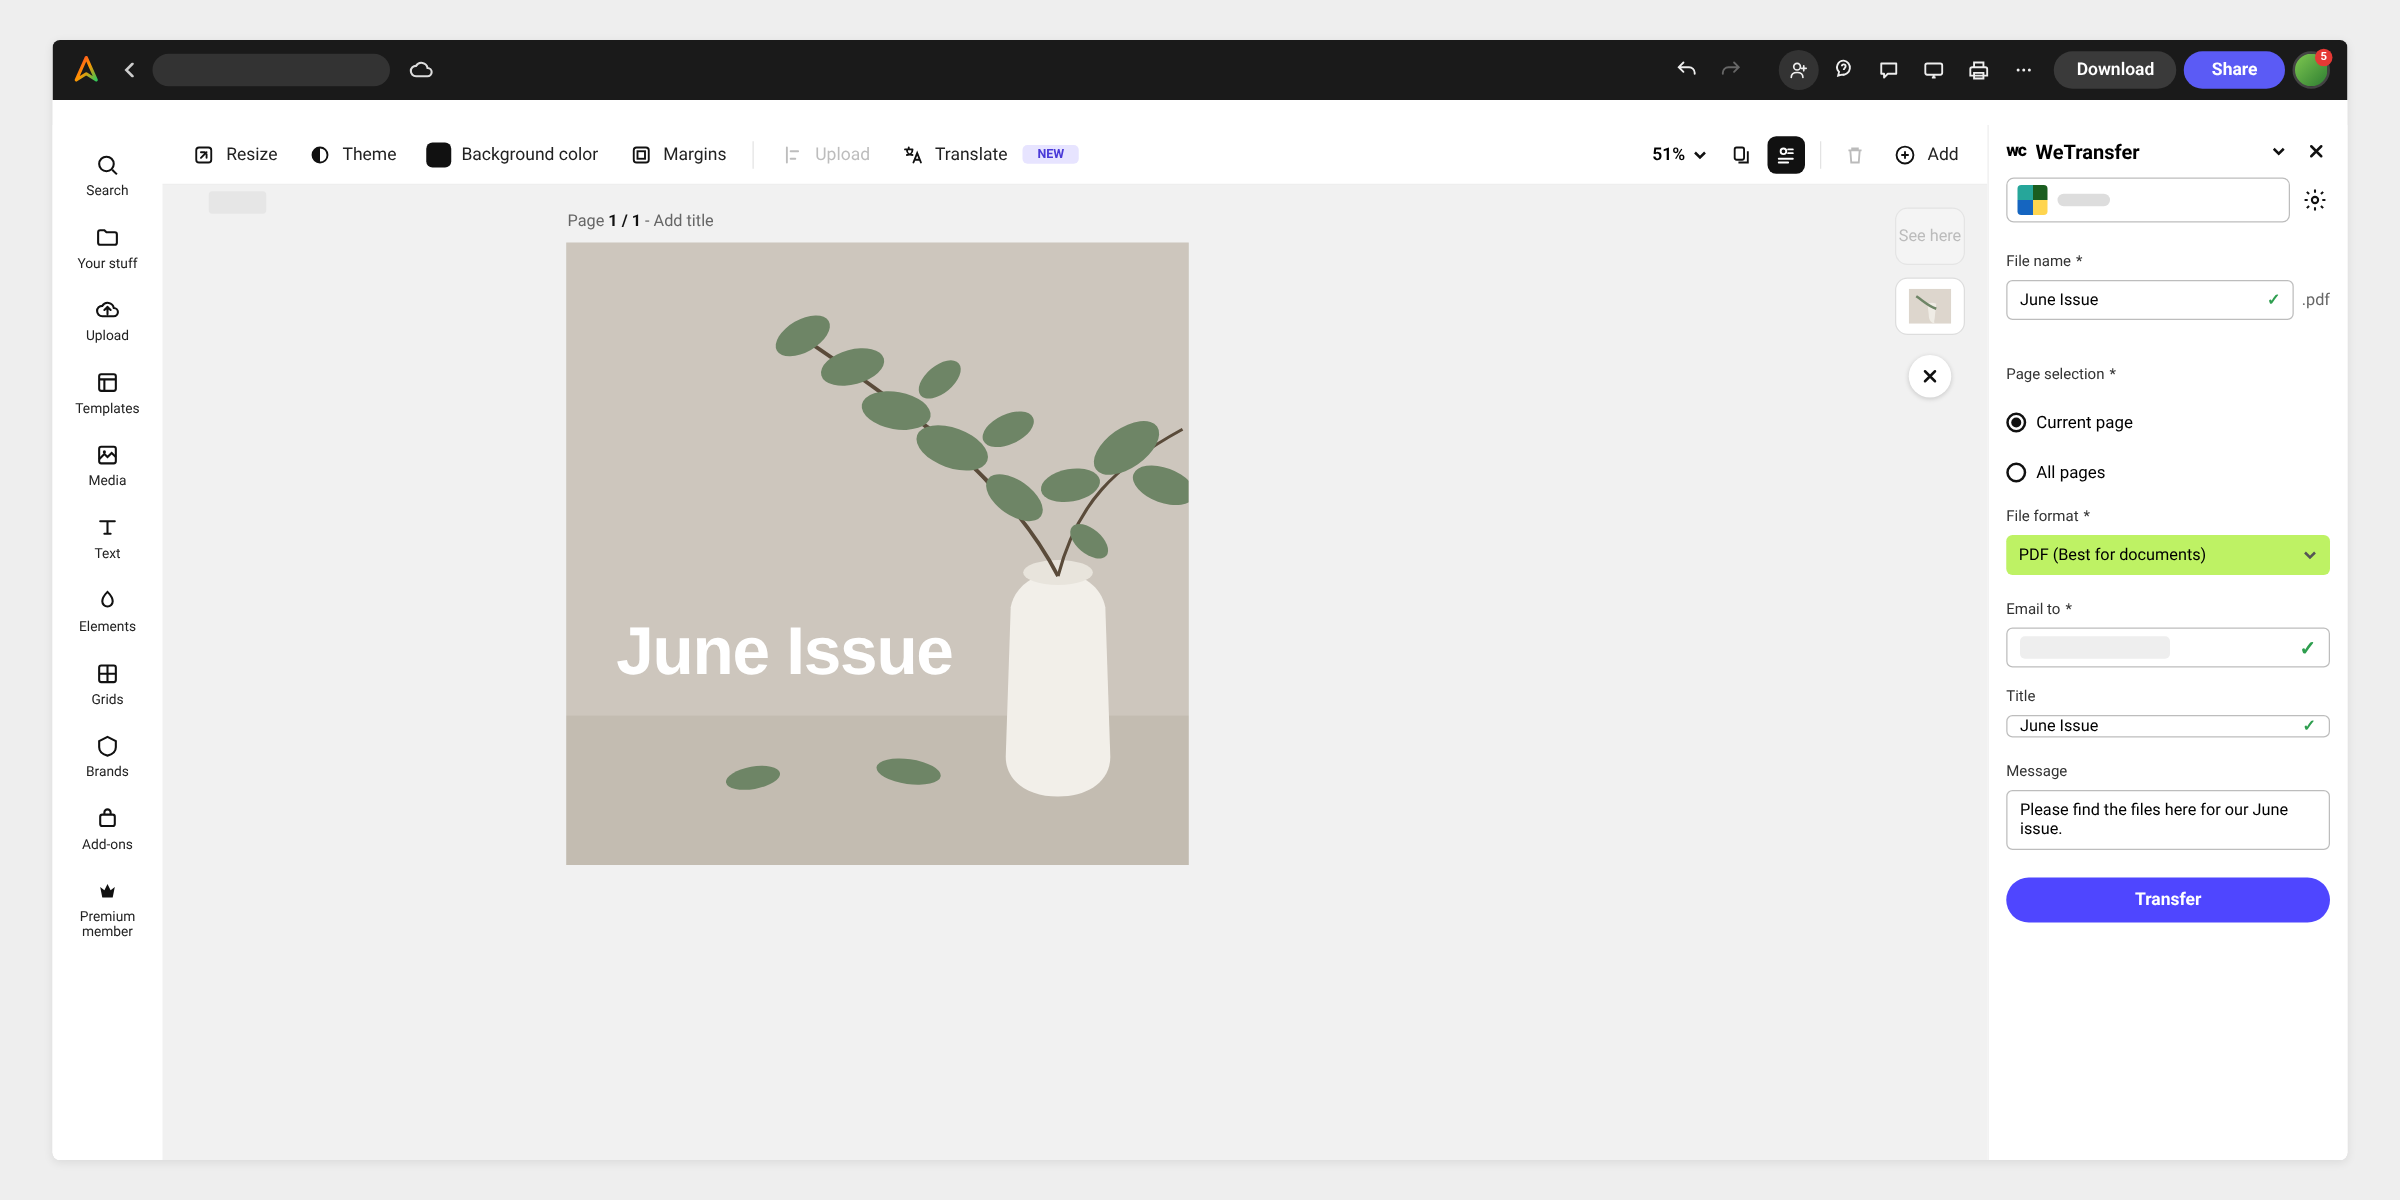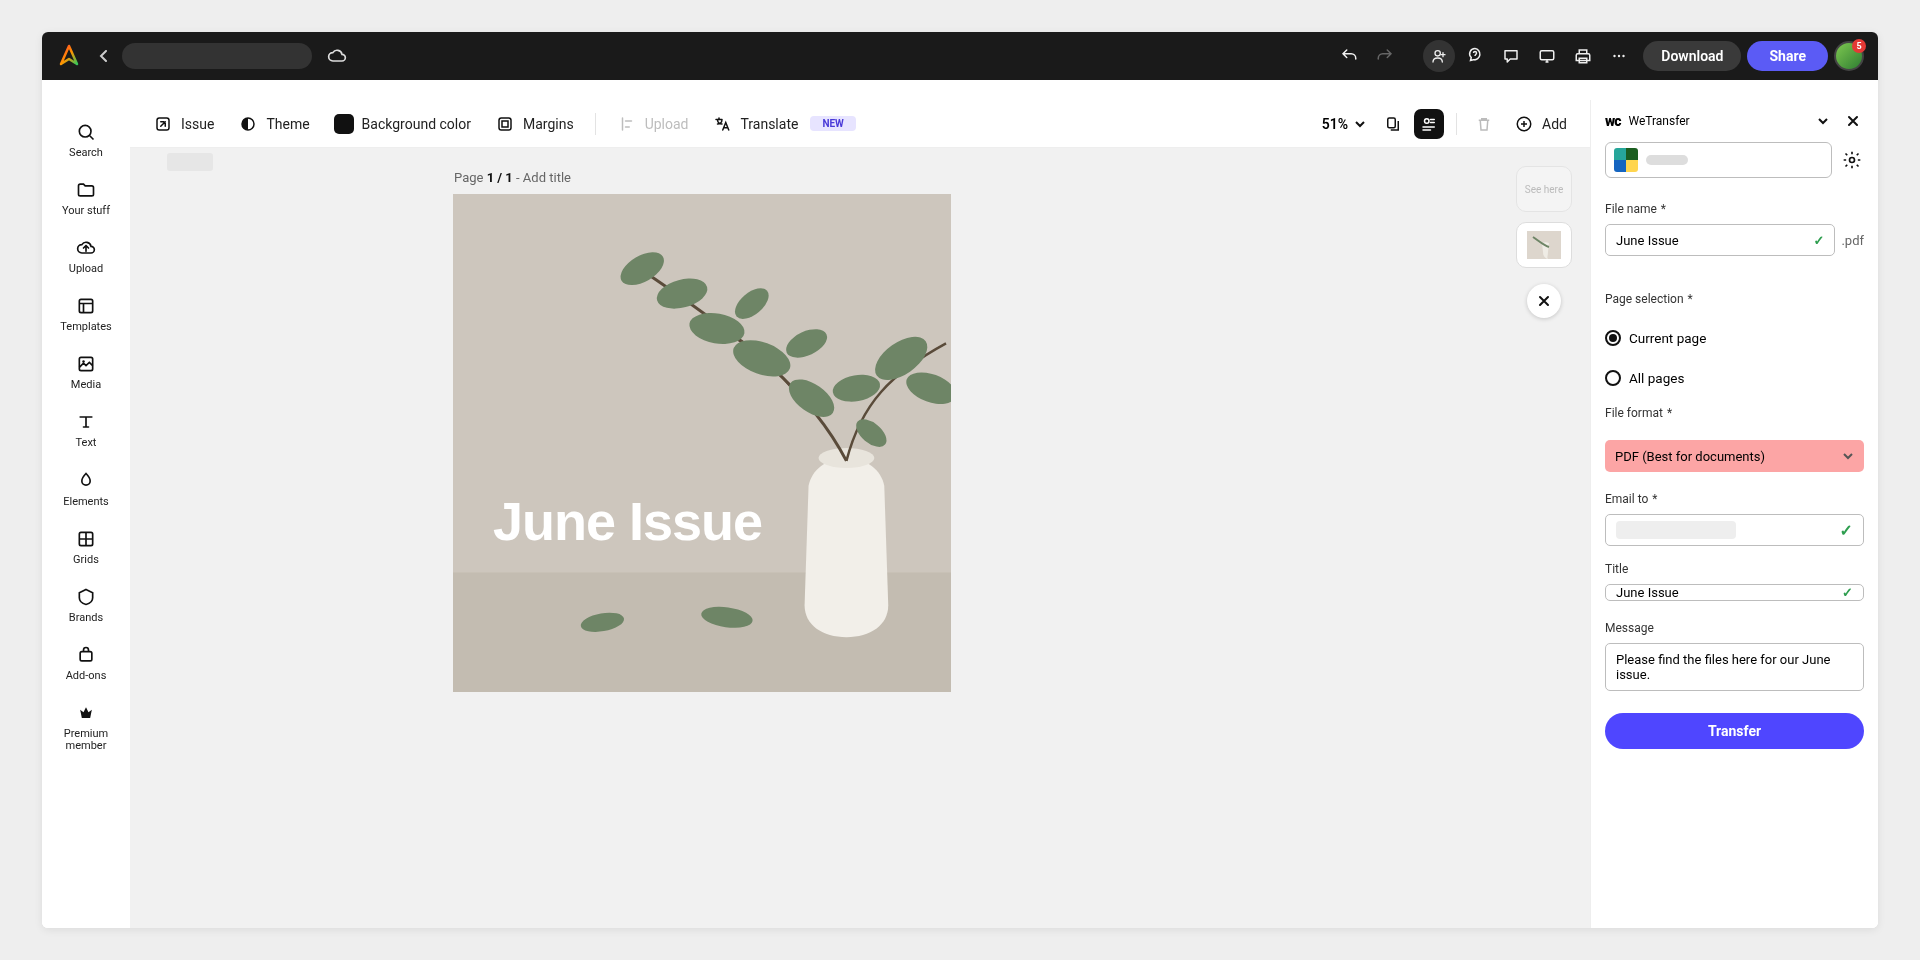--- a/index.html
+++ b/index.html
@@ -41,48 +41,48 @@
   .canvas-wrap { flex:1; position:relative; background:#f1f1f1; overflow:hidden;}
   .workspace { flex:1; display:flex; flex-direction:column; min-width:0;}
   .page-label { position:absolute; left:324px; top:22px; font-size:13px; color:#666;}
   .page-label b { color:#111; font-weight:700;}
   .mini-pill { position:absolute; left:37px; top:5px; width:46px; height:18px; background:#e6e6e6; border-radius:3px;}
   .artboard { position:absolute; left:323px; top:46px; width:498px; height:498px; background:#d0cbc3; overflow:hidden;}
   .plant { position:absolute; inset:0;}
   .art-title { position:absolute; left:40px; bottom:140px; color:#fff; font-weight:800; font-size:54px; letter-spacing:-1px; font-family: Arial, sans-serif;}
   
   .dock { position:absolute; right:18px; top:18px; display:flex; flex-direction:column; gap:10px; align-items:center;}
-  .thumb { width:56px; height:46px; border-radius:10px; background:#f4f4f4; border:1px solid #e4e4e4; display:flex; align-items:center; justify-content:center; font-size:10px; color:#bbb; cursor:pointer;}
+  .thumb { width:56px; height:46px; border-radius:10px; background:#f4f4f4; border:1px solid #e4e4e4; display:flex; align-items:center; justify-content:center; font-size:13px; color:#bbb; cursor:pointer;}
   .thumb.sel { background:#fff; border:1px solid #ddd;}
   .thumb-close { width:34px; height:34px; border-radius:50%; background:#fff; box-shadow:0 1px 4px rgba(0,0,0,0.18); display:flex; align-items:center; justify-content:center; cursor:pointer; margin-top:6px;}
   
   .panel { width:288px; background:#fff; border-left:1px solid #eee; display:flex; flex-direction:column; padding:0;}
   .panel-head { display:flex; align-items:center; padding:10px 14px 6px 14px; gap:8px;}
   .wt-logo { font-weight:900; letter-spacing:-1px; font-size:14px;}
-  .panel-head .title { font-weight:400; font-size:12px;}
+  .panel-head .title { font-weight:700; font-size:16px;}
   .panel-head .sp { flex:1;}
   .panel-head .hic { width:22px; height:22px; display:flex; align-items:center; justify-content:center; cursor:pointer;}
   .panel-body { padding: 4px 14px 14px 14px; display:flex; flex-direction:column; gap:4px;}
   .acct-row { display:flex; align-items:center; gap:8px; margin-bottom:12px;}
   .acct-box { flex:1; height:36px; border:1px solid #bdbdbd; border-radius:6px; display:flex; align-items:center; padding:0 8px; gap:8px;}
   .acct-av { width:24px; height:24px; border-radius:3px; background: conic-gradient(#1b5e20 0 25%, #ffd54f 25% 50%, #1565c0 50% 75%, #26a69a 75% 100%);}
   .acct-name { width:42px; height:10px; background:#ddd; border-radius:5px;}
   .gear { width:24px; height:24px; display:flex; align-items:center; justify-content:center; cursor:pointer;}
   .fld-label { font-size:12px; color:#333; margin-top:8px; display:flex; align-items:center; gap:4px;}
   .req { color:#333;}
   .row-file { display:flex; align-items:center; gap:6px; margin-top:4px;}
   .input { flex:1; height:32px; border:1px solid #bdbdbd; border-radius:5px; padding:0 10px; font-size:13px; display:flex; align-items:center; justify-content:space-between; background:#fff;}
   .input input { border:none; outline:none; width:100%; font-size:13px; background:transparent;}
   .check { color:#2e9e4f; font-weight:900;}
   .ext-label { font-size:13px; color:#666;}
   .radio-row { display:flex; gap:8px; margin-top:20px; cursor:pointer;}
   .radio { width:16px; height:16px; border:2px solid #111; border-radius:50%; display:flex; align-items:center; justify-content:center;}
   .radio.on::after { content:""; width:8px; height:8px; background:#111; border-radius:50%;}
   .radio-lbl { font-size:13.5px;}
-  .select { height:32px; background:#fca5a5; border-radius:5px; display:flex; align-items:center; justify-content:space-between; padding:0 10px; font-size:13px; margin-top:16px; cursor:pointer;}
+  .select { height:32px; background:#bef264; border-radius:5px; display:flex; align-items:center; justify-content:space-between; padding:0 10px; font-size:13px; margin-top:4px; cursor:pointer;}
   .email-box { height:32px; border:1px solid #bdbdbd; border-radius:5px; display:flex; align-items:center; padding:0 10px; margin-top:4px; justify-content:space-between;}
   .email-chip { background:#eee; border-radius:4px; height:18px; width:120px;}
   .textarea { border:1px solid #bdbdbd; border-radius:5px; padding:8px 10px; font-size:13px; min-height:48px; margin-top:4px;}
   .transfer-btn { margin-top:18px; background:#4f46ff; color:#fff; font-weight:700; text-align:center; padding:10px 0; border-radius:20px; cursor:pointer; font-size:14px;}
   .tool.disabled { color:#bdbdbd;}
   svg { display:block; }
 </style>
 </head>
 <body>
 
@@ -270,21 +270,21 @@
     <div class="workspace">
 
       <div class="contextbar">
         <div class="tool">
               <div class="ti">
                 <svg width="18" height="18" viewBox="0 0 24 24">
                   <rect x="4" y="4" width="16" height="16" rx="3" stroke="#111" stroke-width="2" fill="none"></rect>
                   <path d="M9 15l6-6M9 9h4M15 15v-4" stroke="#111" stroke-width="2" fill="none" stroke-linecap="round"></path>
                 </svg>
               </div>
-              <span>Issue</span>
+              <span>Resize</span>
             </div>
         <div class="tool">
               <div class="ti">
                 <svg width="18" height="18" viewBox="0 0 24 24">
                   <circle cx="12" cy="12" r="8" stroke="#111" stroke-width="2" fill="none"></circle>
                   <path d="M12 4a8 8 0 000 16z" fill="#111"></path>
                 </svg>
               </div>
               <span>Theme</span>
             </div>

